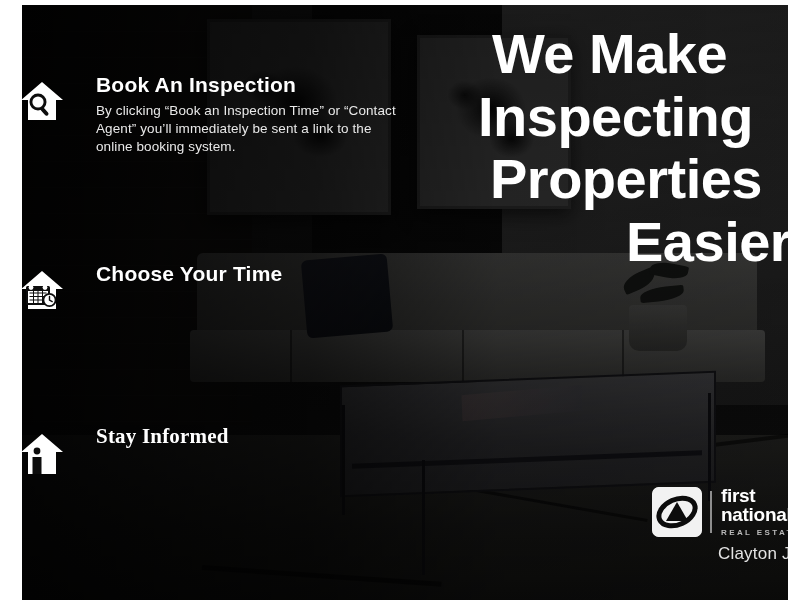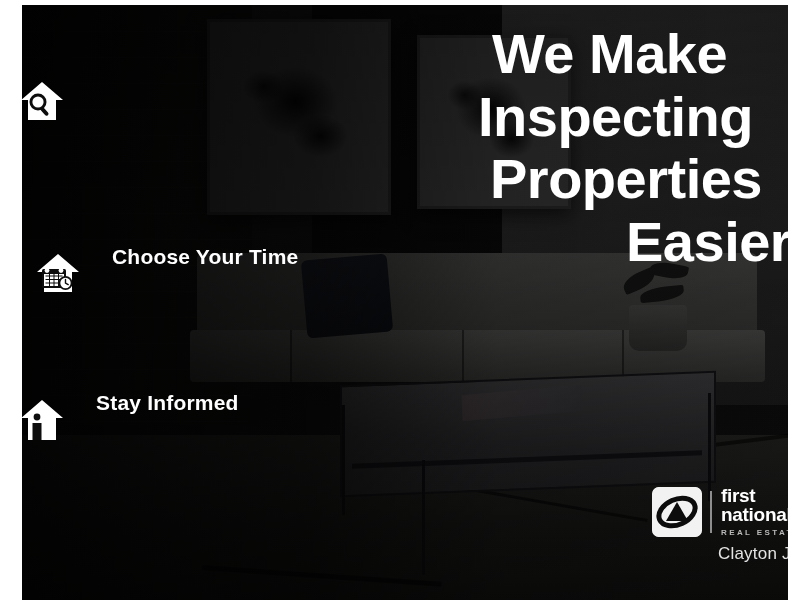--- a/index.html
+++ b/index.html
@@ -184,22 +184,22 @@
 
   
   .content { position: absolute; inset: 0; }
 
   .feature {
     position: absolute;
     left: 0;
     width: 378px;
   }
   .feature-1 { top: 68px; }
-  .feature-2 { top: 240px; margin-left: 16px; }
-  .feature-3 { top: 386px; }
+  .feature-2 { top: 257px; }
+  .feature-3 { top: 420px; font-family: Liberation Serif, serif; }
 
   .feature-icon {
     position: absolute;
     left: -4px;
     top: 4px;
     width: 48px;
     height: 48px;
   }
   .feature-body { margin-left: 74px; }
 
@@ -334,20 +334,24 @@
     <div class="content">
 
       <div class="feature feature-1">
         <div class="feature-icon">
           <svg viewBox="0 0 48 48" width="48" height="48" aria-hidden="true">
             <path d="M24 5 L45 23 L38 23 L38 43 L10 43 L10 23 L3 23 Z" fill="#ffffff"></path>
             <circle cx="20" cy="25" r="8.5" fill="#0d0d0d"></circle>
             <circle cx="20" cy="25" r="5.6" fill="#ffffff"></circle>
             <rect x="24.5" y="29.5" width="4" height="10" rx="2" fill="#0d0d0d" transform="rotate(-42 26.5 34.5)"></rect>
           </svg>
+        </div>
+        <div class="feature-body">
+          <h2 class="feature-title">Book An Inspection</h2>
+          <p class="feature-text">By clicking “Book an Inspection Time” or “Contact Agent” you’ll immediately be sent a link to the online booking system.</p>
         </div>
       </div>
 
       <div class="feature feature-2">
         <div class="feature-icon">
           <svg viewBox="0 0 48 48" width="48" height="48" aria-hidden="true">
             <path d="M24 5 L45 23 L38 23 L38 43 L10 43 L10 23 L3 23 Z" fill="#ffffff"></path>
             <rect x="8" y="20" width="24" height="19" rx="1.5" fill="#0d0d0d"></rect>
             <rect x="10" y="25" width="20" height="12" fill="#ffffff"></rect>
             <g fill="#0d0d0d">

